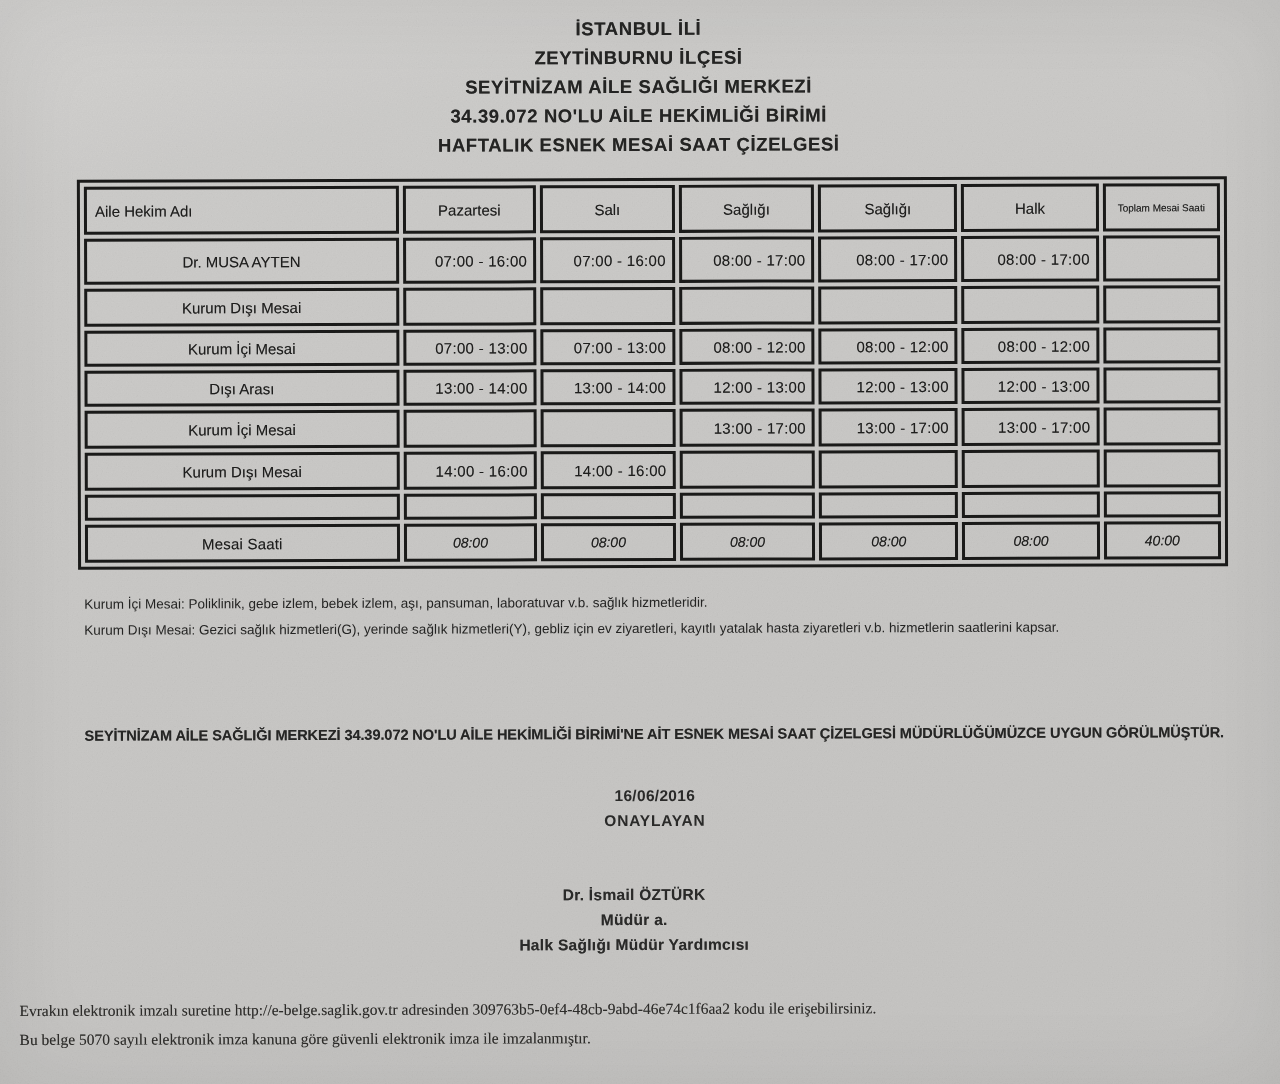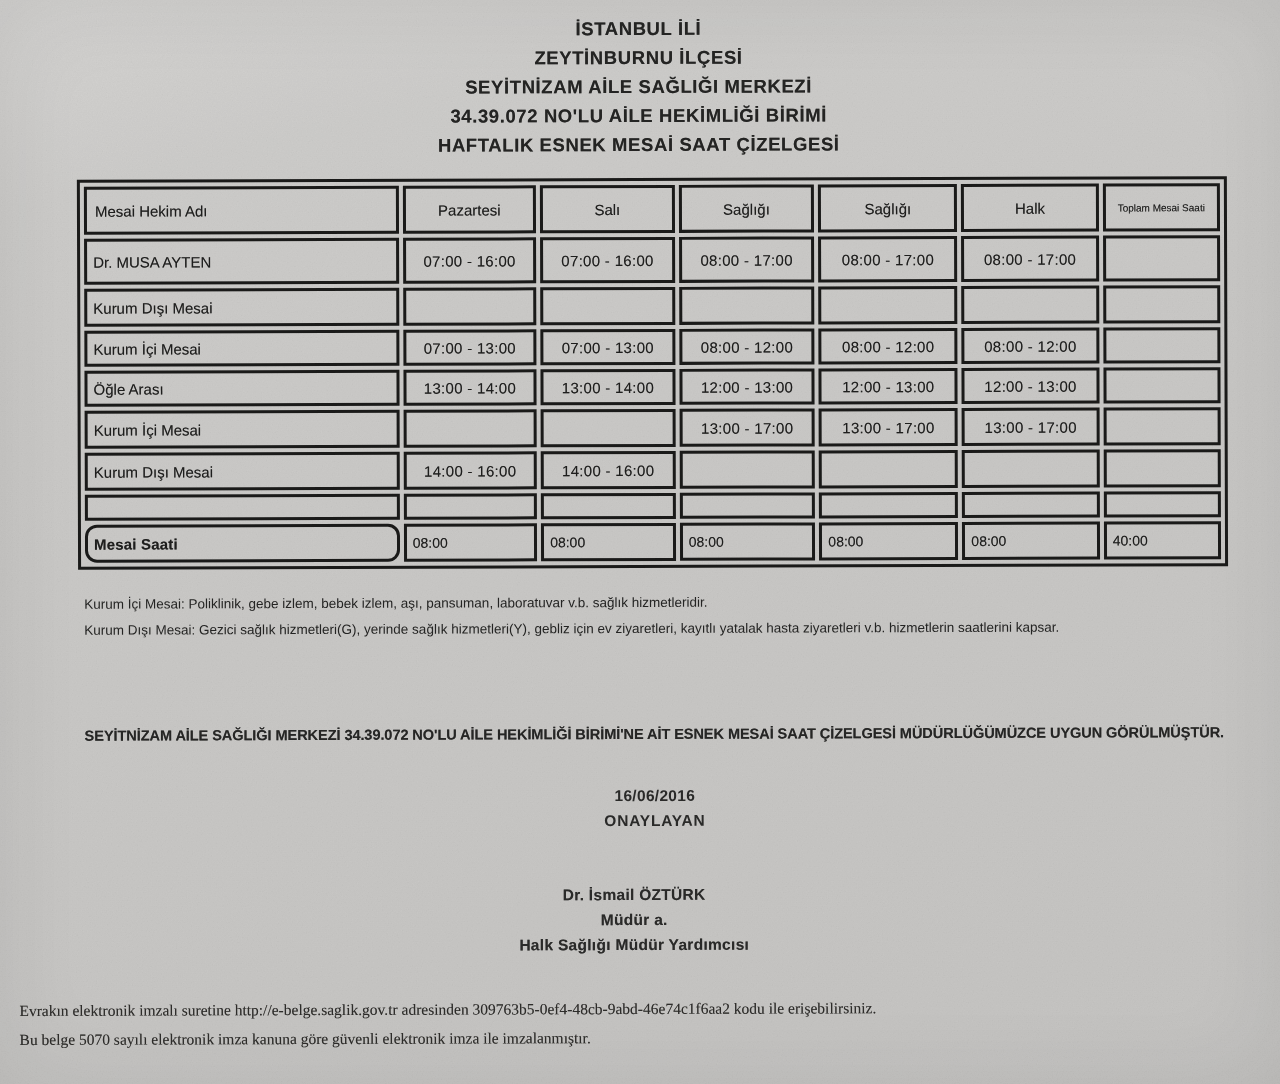--- a/index.html
+++ b/index.html
@@ -66,24 +66,24 @@
     font-size: 15px;
     color: #1e1e1d;
     padding: 2px 6px;
     text-shadow: 0 0 0.4px rgba(30,30,30,0.5);
     overflow: hidden;
     white-space: nowrap;
   }
   .schedule-table th { font-weight: normal; text-align: center; }
   .schedule-table th.name-col-h { text-align: left; padding-left: 8px; }
   .schedule-table th.total-col-h { white-space: normal; line-height: 19px; font-size: 10px; }
-  .schedule-table td.label-cell { text-align: left; }
-  .schedule-table td.time-cell { text-align: center; letter-spacing: 0.3px; }
-  .schedule-table td.sum-cell { text-align: left; font-size: 14px; }
-  .schedule-table td.bold-label { font-weight: bold; letter-spacing: 0.2px; border-radius: 12px; }
+  .schedule-table td.label-cell { text-align: center; }
+  .schedule-table td.time-cell { text-align: right; letter-spacing: 0.3px; }
+  .schedule-table td.sum-cell { text-align: center; font-size: 14px; font-style: italic; }
+  .schedule-table td.bold-label { font-weight: normal; letter-spacing: 0.2px; }
 
   .col-name  { width: 28.3%; }
   .col-mon   { width: 12.0%; }
   .col-tue   { width: 12.1%; }
   .col-wed   { width: 12.2%; }
   .col-thu   { width: 12.5%; }
   .col-fri   { width: 12.35%; }
   .col-total { width: 10.55%; }
 
   tr.row-head  > * { height: 48px; }
@@ -203,21 +203,21 @@
         <col class="col-name">
           <col class="col-mon">
           <col class="col-tue">
           <col class="col-wed">
         <col class="col-thu">
           <col class="col-fri">
           <col class="col-total">
       </colgroup>
       <thead>
         <tr class="row-head">
-          <th class="name-col-h">Mesai Hekim Adı</th>
+          <th class="name-col-h">Aile Hekim Adı</th>
           <th>Pazartesi</th>
           <th>Salı</th>
           <th>Sağlığı</th>
           <th>Sağlığı</th>
           <th>Halk</th>
           <th class="total-col-h">Toplam Mesai Saati</th>
         </tr>
       </thead>
       <tbody>
         <tr class="row-doc">
@@ -241,21 +241,21 @@
         <tr class="row-slim">
           <td class="label-cell">Kurum İçi Mesai</td>
           <td class="time-cell">07:00 - 13:00</td>
           <td class="time-cell">07:00 - 13:00</td>
           <td class="time-cell">08:00 - 12:00</td>
           <td class="time-cell">08:00 - 12:00</td>
           <td class="time-cell">08:00 - 12:00</td>
           <td class="time-cell"></td>
         </tr>
         <tr class="row-slim">
-          <td class="label-cell">Öğle Arası</td>
+          <td class="label-cell">Dışı Arası</td>
           <td class="time-cell">13:00 - 14:00</td>
           <td class="time-cell">13:00 - 14:00</td>
           <td class="time-cell">12:00 - 13:00</td>
           <td class="time-cell">12:00 - 13:00</td>
           <td class="time-cell">12:00 - 13:00</td>
           <td class="time-cell"></td>
         </tr>
         <tr class="row-std">
           <td class="label-cell">Kurum İçi Mesai</td>
           <td class="time-cell"></td>

